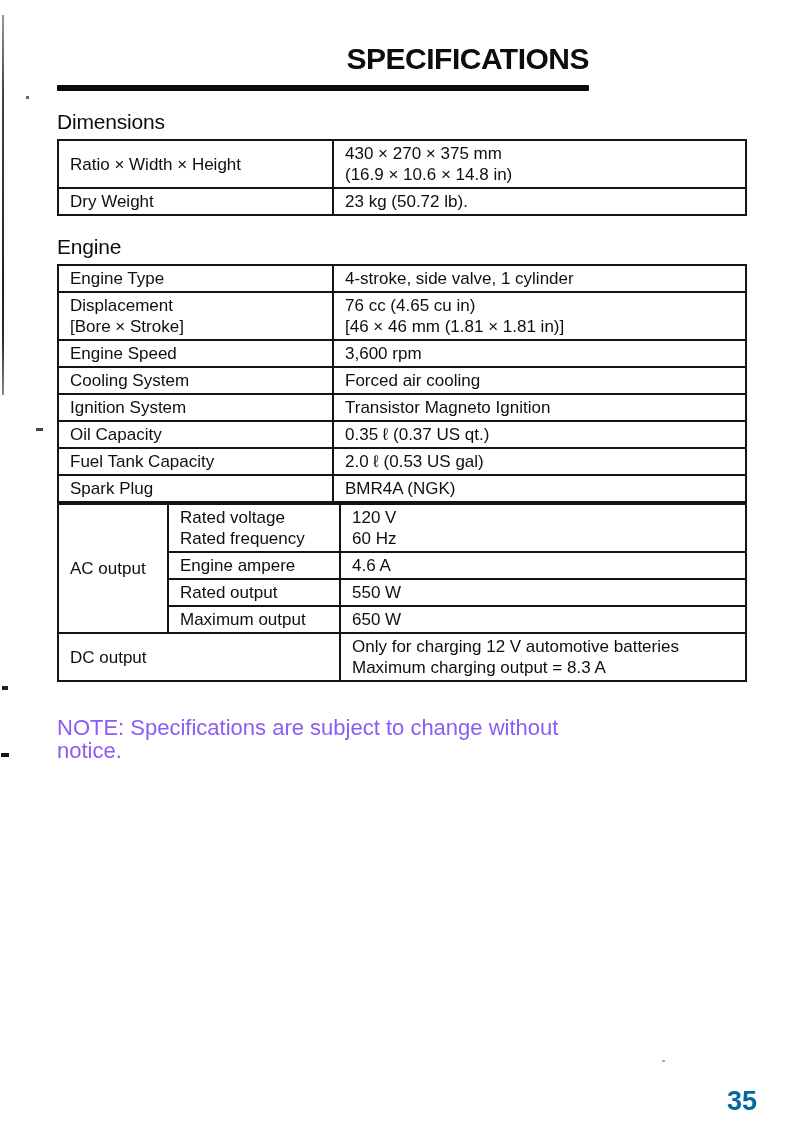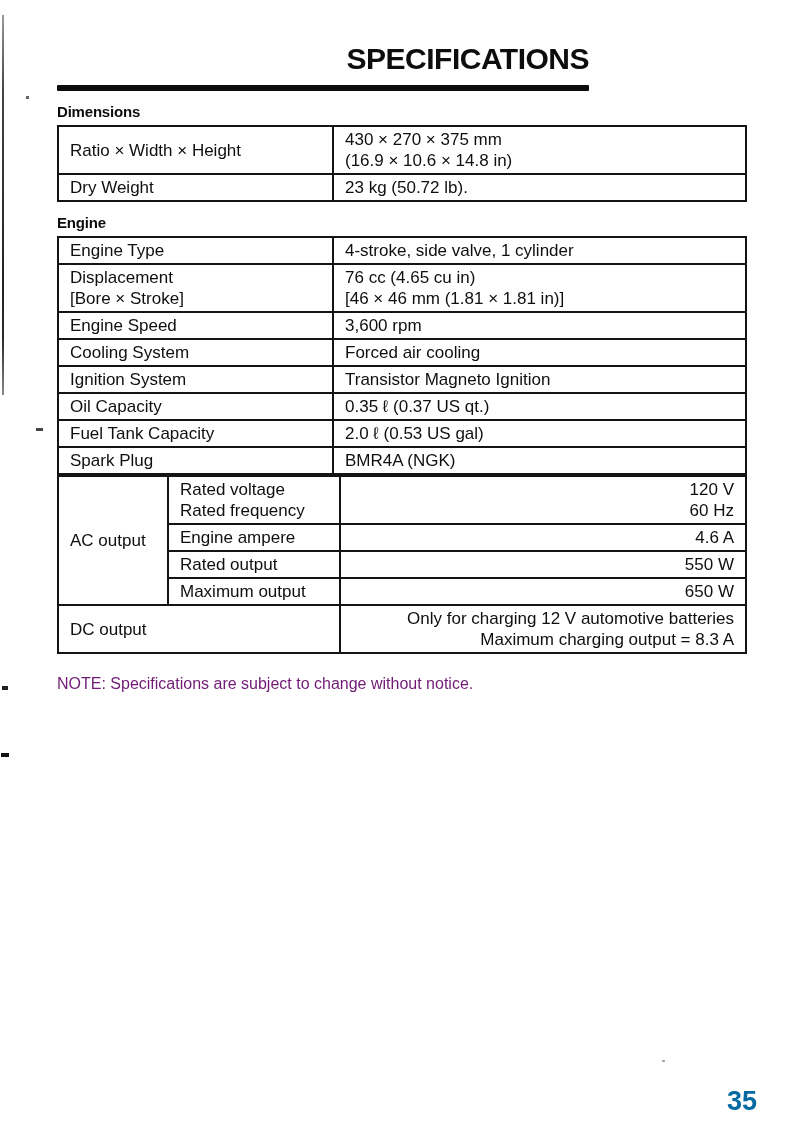--- a/index.html
+++ b/index.html
@@ -24,24 +24,24 @@
     line-height: 34px;
     color: #0d0d0d;
   }
   .title-rule {
     height: 6px;
     background: #0c0c0c;
     margin-top: 9px;
     border-radius: 1px;
   }
   h2.section-heading {
-    font-size: 15px;
-    font-weight: bold;
+    font-size: 21px;
+    font-weight: normal;
     color: #0d0d0d;
-    margin-top: 12px;
+    margin-top: 19px;
     margin-bottom: 5px;
     letter-spacing: -0.2px;
   }
   table.spec-table {
     width: 690px;
     border-collapse: collapse;
     table-layout: fixed;
   }
   table.spec-table td {
     border: 2px solid #141414;
@@ -50,26 +50,26 @@
     padding: 2px 11px;
     vertical-align: middle;
     white-space: pre-line;
     color: #0f0f0f;
   }
   
   table.two-col col.c-label { width: 275px; }
   
   table.gen col.c-group { width: 110px; }
   table.gen col.c-label { width: 172px; }
-  table.gen td.val { text-align: right; margin-left: 32px; }
+  table.gen td.val { text-align: left; margin-left: 32px; }
   .note {
-    font-size: 16px;
+    font-size: 22px;
     line-height: 23px;
-    margin-top: 18px;
-    color: #701a75;
+    margin-top: 34px;
+    color: #8b5cf6;
   }
   .page-number {
     position: absolute;
     top: 1070px;
     right: 36px;
     font-size: 27px;
     font-weight: bold;
     color: #0369a1;
     margin-top: 16px;
   }

